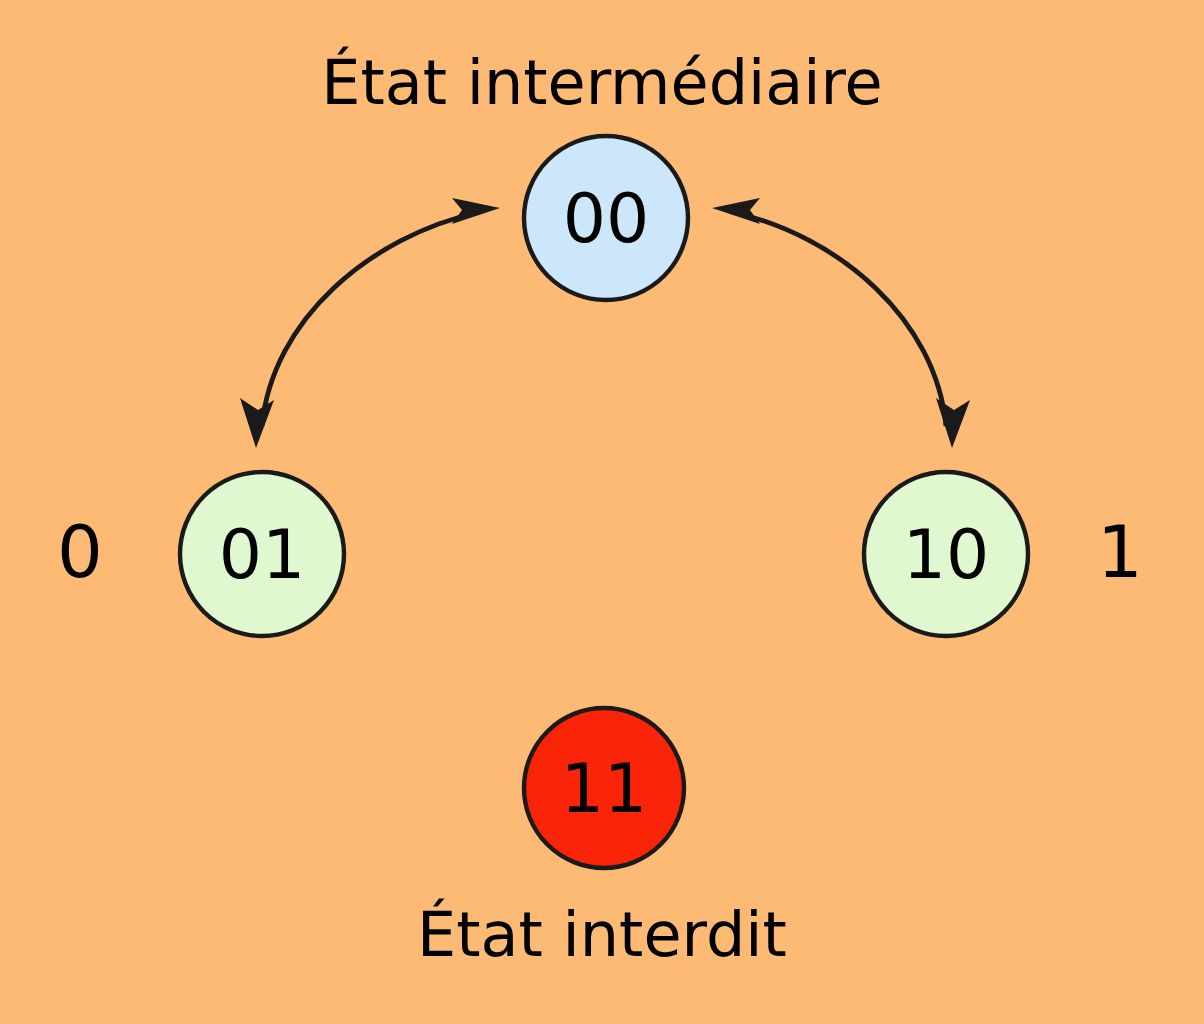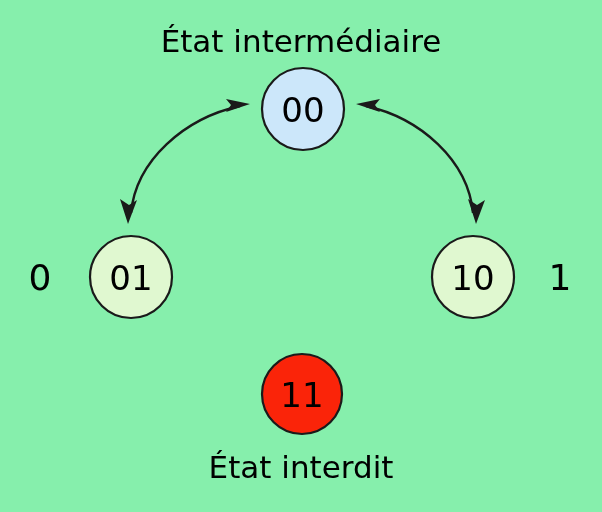--- a/index.html
+++ b/index.html
@@ -59,21 +59,21 @@
     stroke-linecap: butt;
   }
   .arrow-head {
     fill: #1a1a1a;
     stroke: none;
   }
 </style>
 </head>
 <body>
 
-<div id="diagram-root" style="background: #86efac;">
+<div id="diagram-root" style="background: #fdba74;">
   <svg class="diagram-svg" viewBox="0 0 602 512" xmlns="http://www.w3.org/2000/svg">
 
     <text class="caption-text" x="301" y="52">État intermédiaire</text>
 
     <g>
       <path class="edge-path" d="M 131,213 C 136,160 185,118 240,106"></path>
       <polygon class="arrow-head" points="250,104 226,99 231,105 226,112"></polygon>
       <polygon class="arrow-head" points="128,224 120,199 129,205 137,200"></polygon>
     </g>
 

